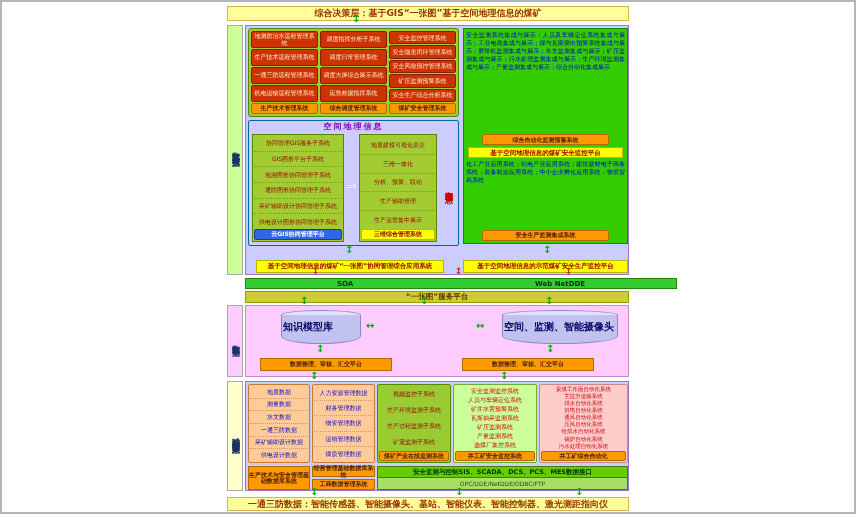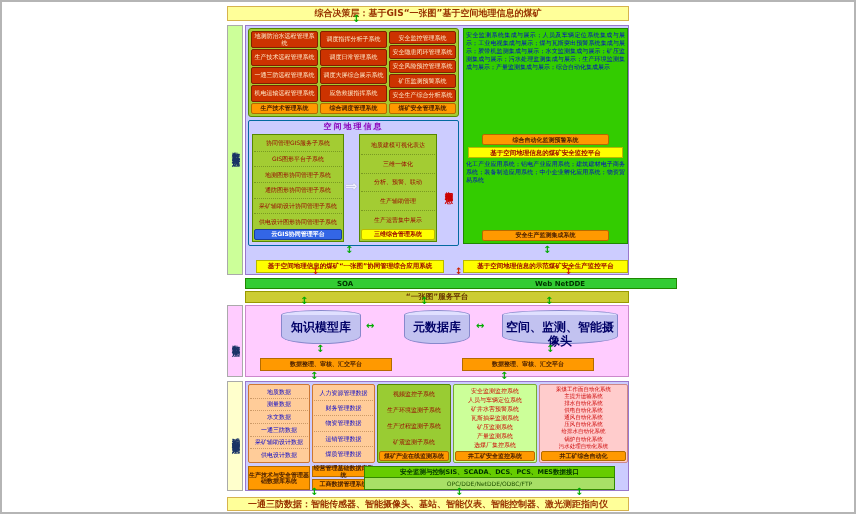--- a/index.html
+++ b/index.html
@@ -36,21 +36,21 @@
   .gvert span{writing-mode:vertical-rl;text-orientation:upright;line-height:1;letter-spacing:1px}
   .bigarrow{color:#eeeeff;font-size:15px;font-weight:bold;line-height:1;text-shadow:0 0 1px #8888aa}
   .spanel{background:#33cc00;border:1px solid #1f8800;display:flex;flex-direction:column;padding:2px;gap:2px;box-sizing:border-box}
   .sptext{color:#0000cc;font-size:6px;line-height:1.32;text-align:justify;overflow:hidden}
   .spbtn{height:11px;margin:0 16px;flex:none}
   .ybar.inn{height:11px;flex:none;margin:0 2px}
   .soabar{background:#33cc33;border:1px solid #1f8800;display:flex;align-items:center;justify-content:space-around;font-weight:bold;font-size:7px;color:#003300}
   .svcbar{background:#cccc33;border:1px solid #999900;color:#663300;font-weight:bold;font-size:7.5px;display:flex;align-items:center;justify-content:center}
   .cyl .top{position:absolute;left:0;right:0;top:0;height:10px;border-radius:50%;background:#e0e0ff;border:1px solid #8888cc;box-sizing:border-box}
   .cyl .body{position:absolute;left:0;right:0;top:5px;bottom:0;background:#c2c2f0;border:1px solid #8888cc;border-top:none;border-radius:0 0 50% 50%/0 0 8px 8px;box-sizing:border-box}
-  .cyl .lbl{position:absolute;left:2px;right:2px;top:11px;text-align:center;color:#000066;font-weight:bold;font-size:12px;line-height:1.15;z-index:2}
+  .cyl .lbl{position:absolute;left:2px;right:2px;top:11px;text-align:left;color:#000066;font-weight:bold;font-size:10px;line-height:1.15;z-index:2}
   .obar{background:#ff9900;border:1px solid #b36b00;color:#4d2200;font-weight:bold;font-size:6px;display:flex;align-items:center;justify-content:center;text-align:center;line-height:1.05;box-sizing:border-box}
   .pbox{border-radius:2px;display:flex;flex-direction:column;padding:1px;gap:1px;box-sizing:border-box}
   .plist{flex:1;display:flex;flex-direction:column}
   .pitem{flex:1;display:flex;align-items:center;justify-content:center;text-align:center;font-size:6px;line-height:1.02}
   .pbox1{background:#ffcc99;border:1px solid #cc7733}
   .pbox1 .pitem{color:#0000cc;border-bottom:1px dotted #cc9966}
   .pbox1 .pitem:last-child{border-bottom:none}
   .pbox3{background:#99cc33;border:1px solid #558800}
   .pbox3 .pitem{color:#990000}
   .pbox4{background:#ccff99;border:1px solid #77aa33}
@@ -169,25 +169,20 @@
 <div class="abs vstrip flexc" style="left:227px;top:305px;width:16px;height:72px;background:#ffccff">
   <span>数据存储层</span>
 </div>
 <div class="abs panel-pink" style="left:245px;top:305px;width:384px;height:72px">
   <div class="abs cyl" style="left:35px;top:4px;width:80px;height:34px">
     <div class="top"></div>
     <div class="body"></div>
     <div class="lbl">知识模型库</div>
   </div>
   <span class="arrow h" style="left:120px;top:15px">↔</span>
-  <div class="abs cyl" style="left:158px;top:4px;width:66px;height:34px">
-    <div class="top"></div>
-    <div class="body"></div>
-    <div class="lbl">元数据库</div>
-  </div>
   <span class="arrow h" style="left:230px;top:15px">↔</span>
   <div class="abs cyl" style="left:256px;top:4px;width:116px;height:34px">
     <div class="top"></div>
     <div class="body"></div>
     <div class="lbl">空间、监测、智能摄像头</div>
   </div>
   <span class="arrow g" style="left:70px;top:38px">↕</span>
   <span class="arrow g" style="left:300px;top:38px">↕</span>
   <div class="abs obar" style="left:14px;top:52px;width:132px;height:13px">数据整理、审核、汇交平台</div>
   <div class="abs obar" style="left:216px;top:52px;width:132px;height:13px">数据整理、审核、汇交平台</div>
@@ -253,21 +248,21 @@
         <div class="pitem">给排水自动化系统</div>
         <div class="pitem">锅炉自动化系统</div>
         <div class="pitem">污水处理自动化系统</div>
       </div>
     <div class="chip orange pfoot">井工矿综合自动化</div>
   </div>
 
   <div class="abs obar" style="left:2px;top:84px;width:62px;height:24px">生产技术与安全管理基础数据库系统</div>
   <div class="abs obar" style="left:66px;top:84px;width:63px;height:11px">经营管理基础数据库系统</div>
   <div class="abs obar" style="left:66px;top:97px;width:63px;height:11px">工商数据管理系统</div>
-  <div class="abs ifacebar" style="left:118px;top:84px;width:251px;height:24px">
+  <div class="abs ifacebar" style="left:131px;top:84px;width:251px;height:24px">
     <div class="iline1">安全监测与控制SIS、SCADA、DCS、PCS、MES数据接口</div>
     <div class="iline2">OPC/DDE/NetDDE/ODBC/FTP</div>
   </div>
 </div>
 
 <div class="abs banner flexc" style="left:227px;top:497px;width:402px;height:14px">
   <span>一通三防数据：智能传感器、智能摄像头、基站、智能仪表、智能控制器、激光测距指向仪</span>
 </div>
 
 <span class="arrow g" style="left:352px;top:14px">↕</span>

